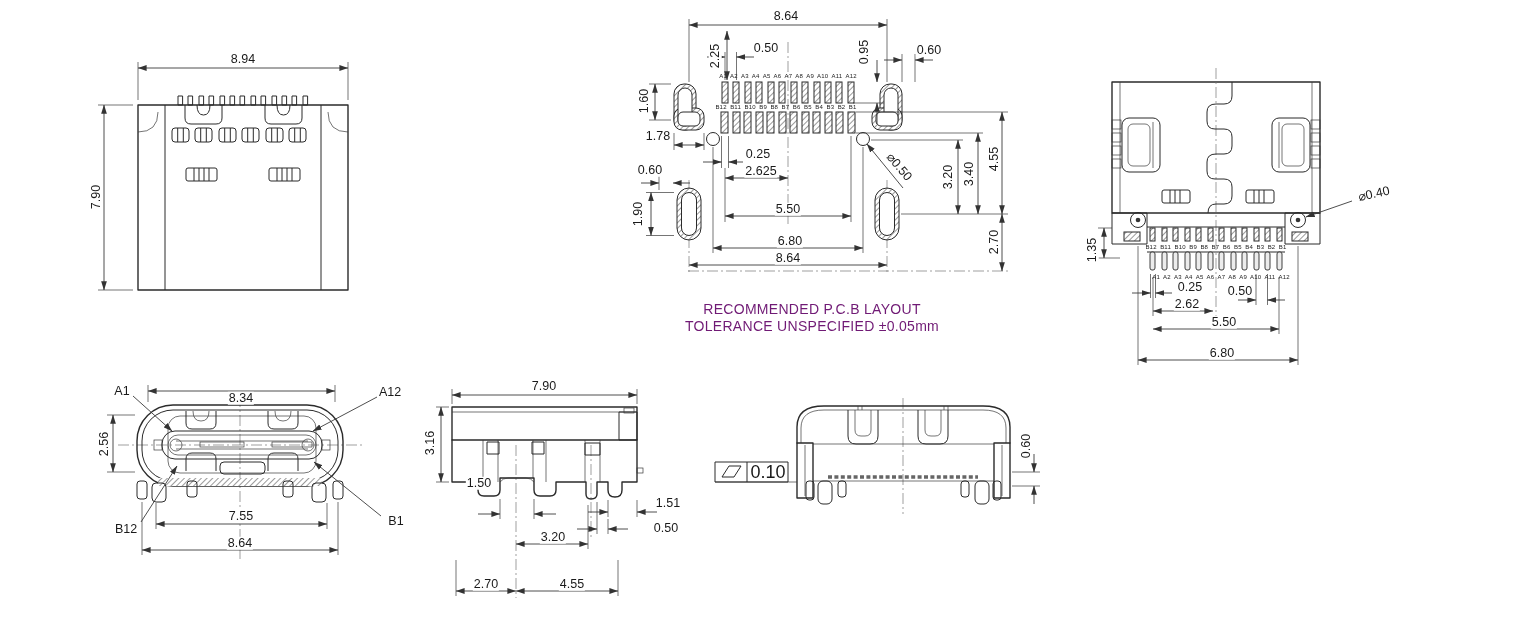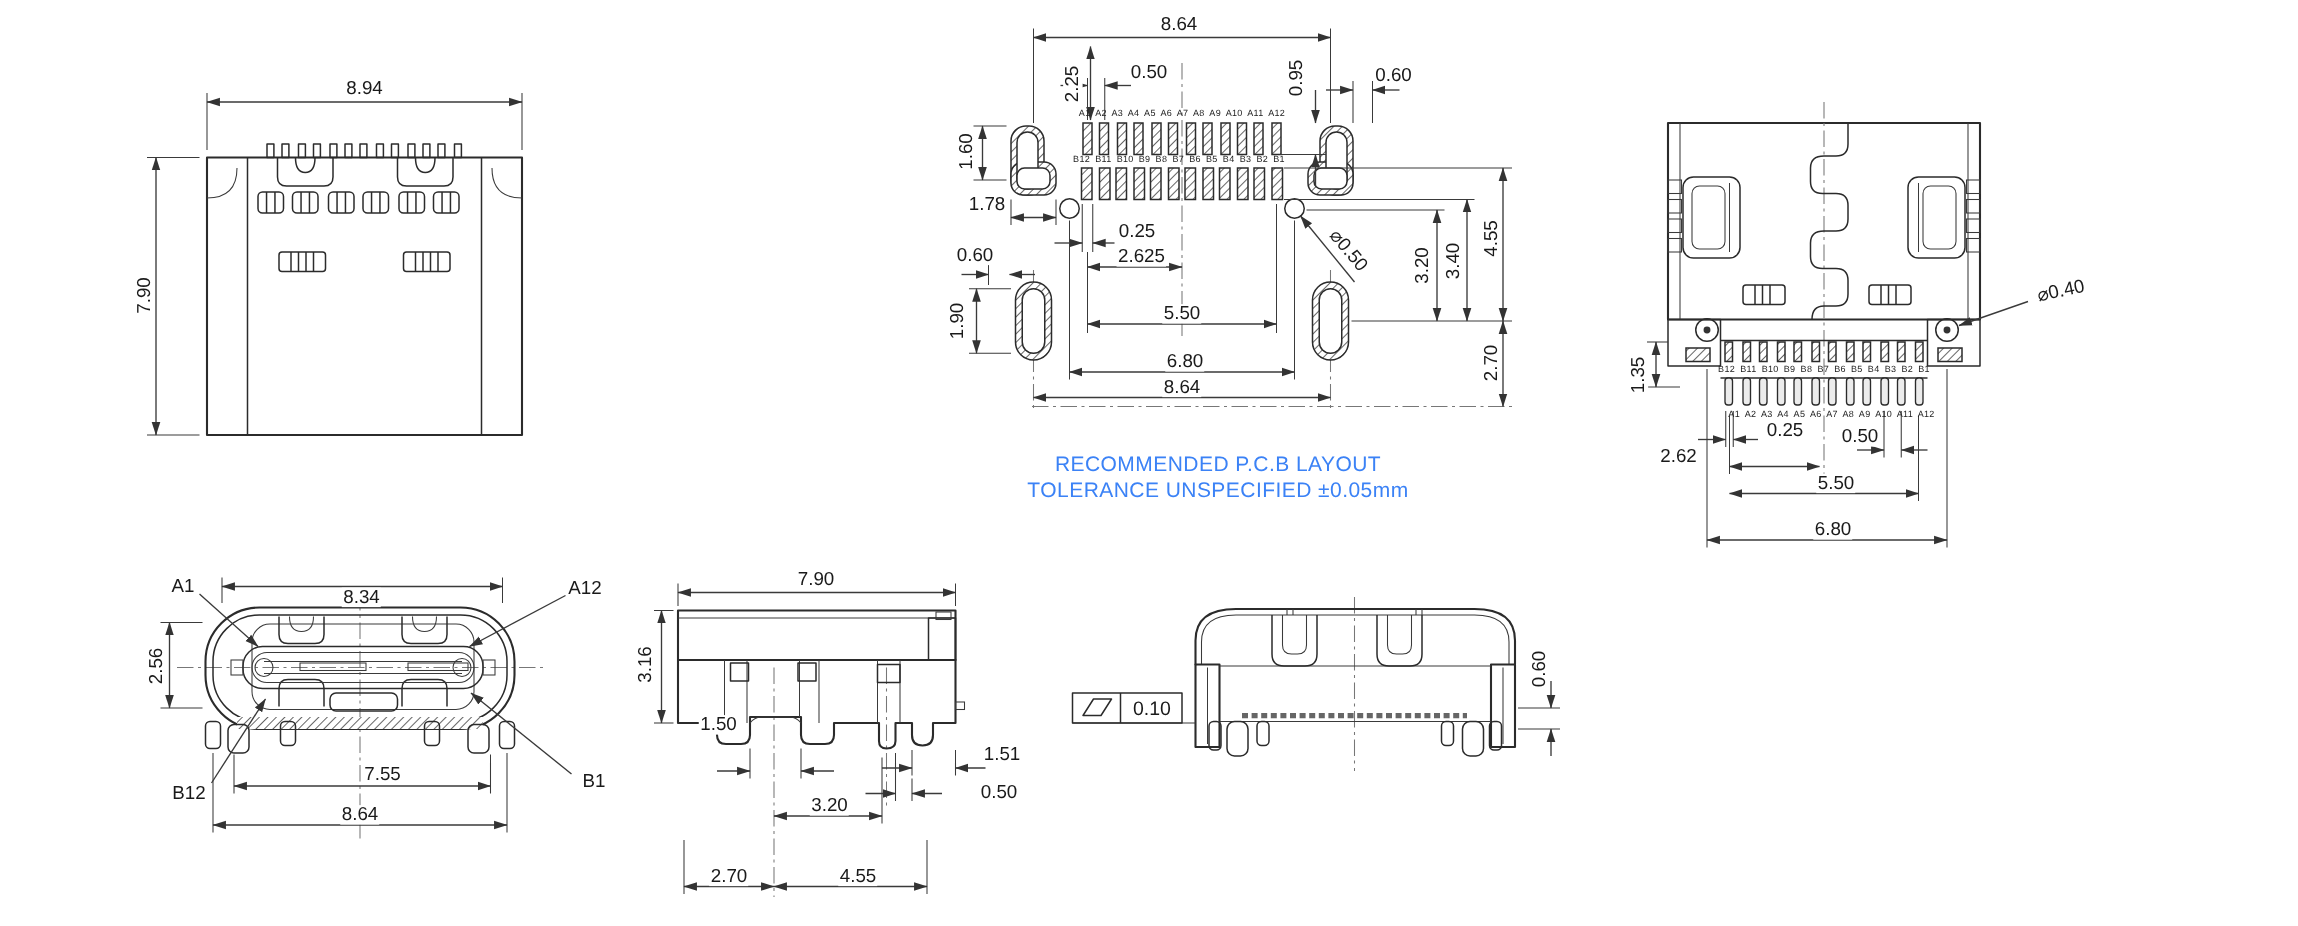--- a/index.html
+++ b/index.html
@@ -14,22 +14,22 @@
   .hpad{fill:url(#hp);stroke:#2b2b2b;stroke-width:1;}
   .win{fill:#fff;stroke:#2b2b2b;stroke-width:1;}
   .gf{fill:#ececec;stroke:#2b2b2b;stroke-width:0.9;}
   .lb{position:absolute;transform:translate(-50%,-50%);font-size:12.5px;color:#1a1a1a;
       white-space:nowrap;background:#fff;padding:0 1px;line-height:1;}
   .v{transform:translate(-50%,-50%) rotate(-90deg);}
   .nobg{background:transparent;}
   .pins{position:absolute;transform:translate(-50%,-50%);font-size:6px;letter-spacing:.2px;
         word-spacing:1.6px;color:#222;white-space:nowrap;line-height:1;}
   .cap{position:absolute;transform:translate(-50%,-50%);font-size:14px;letter-spacing:.3px;
-       color:#3b82f6;white-space:nowrap;line-height:1;}
-  .fcf{font-size:13px;}
+       color:#701a75;white-space:nowrap;line-height:1;}
+  .fcf{font-size:18px;}
 </style>
 </head>
 <body>
 
 <div id="canvas">
 
 <svg width="1532" height="617" viewBox="0 0 1532 617">
 <defs>
   <marker id="ar" viewBox="0 0 10 8" refX="9.6" refY="4" markerWidth="10" markerHeight="8" orient="auto-start-reverse">
     <path d="M0,0.8 L10,4 L0,7.2 z" fill="#333"></path>
@@ -504,29 +504,29 @@
 
 <span class="cap" style="left:812px;top:309px">RECOMMENDED P.C.B LAYOUT</span>
 <span class="cap" style="left:812px;top:326px">TOLERANCE UNSPECIFIED ±0.05mm</span>
 
 <span class="lb nobg" style="transform:translate(-50%,-50%) rotate(-12deg);left:1374px;top:194px">⌀0.40</span>
 <span class="lb v" style="left:1092px;top:250px">1.35</span>
 <span class="pins" style="left:1216px;top:247px">B12 B11 B10 B9 B8 B7 B6 B5 B4 B3 B2 B1</span>
 <span class="pins" style="left:1221px;top:277px">A1 A2 A3 A4 A5 A6 A7 A8 A9 A10 A11 A12</span>
 <span class="lb" style="left:1190px;top:287px">0.25</span>
 <span class="lb" style="left:1240px;top:291px">0.50</span>
-<span class="lb" style="left:1119px;top:304px">2.62</span>
+<span class="lb" style="left:1187px;top:304px">2.62</span>
 <span class="lb" style="left:1224px;top:322px">5.50</span>
 <span class="lb" style="left:1222px;top:353px">6.80</span>
 
 <span class="lb" style="left:241px;top:398px">8.34</span>
 <span class="lb" style="left:122px;top:391px">A1</span>
 <span class="lb" style="left:390px;top:392px">A12</span>
 <span class="lb v" style="left:104px;top:444px">2.56</span>
-<span class="lb" style="left:255px;top:516px">7.55</span>
+<span class="lb" style="left:241px;top:516px">7.55</span>
 <span class="lb" style="left:240px;top:543px">8.64</span>
 <span class="lb" style="left:126px;top:529px">B12</span>
 <span class="lb" style="left:396px;top:521px">B1</span>
 
 <span class="lb" style="left:544px;top:386px">7.90</span>
 <span class="lb v" style="left:430px;top:443px">3.16</span>
 <span class="lb" style="left:479px;top:483px">1.50</span>
 <span class="lb" style="left:553px;top:537px">3.20</span>
 <span class="lb" style="left:668px;top:503px">1.51</span>
 <span class="lb" style="left:666px;top:528px">0.50</span>

